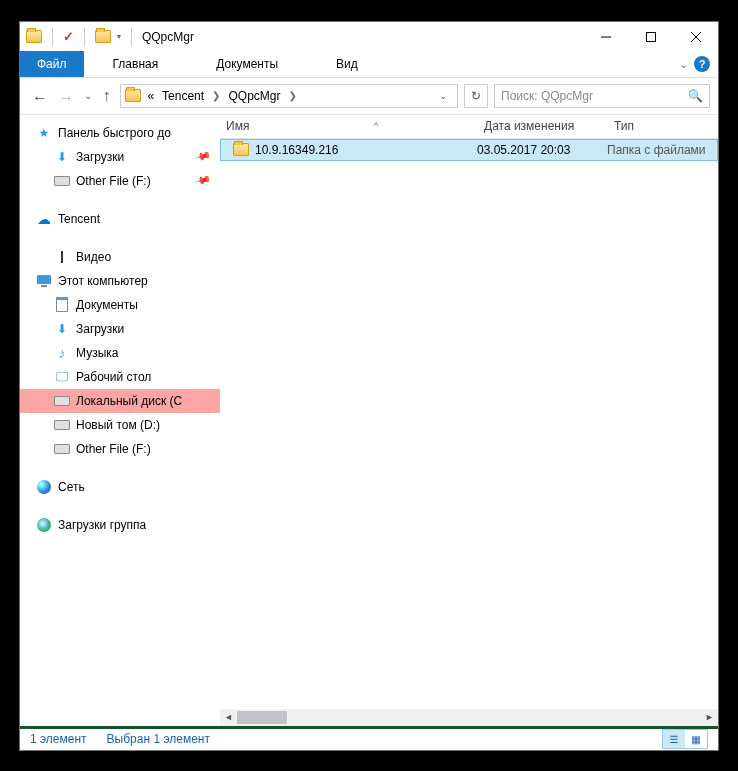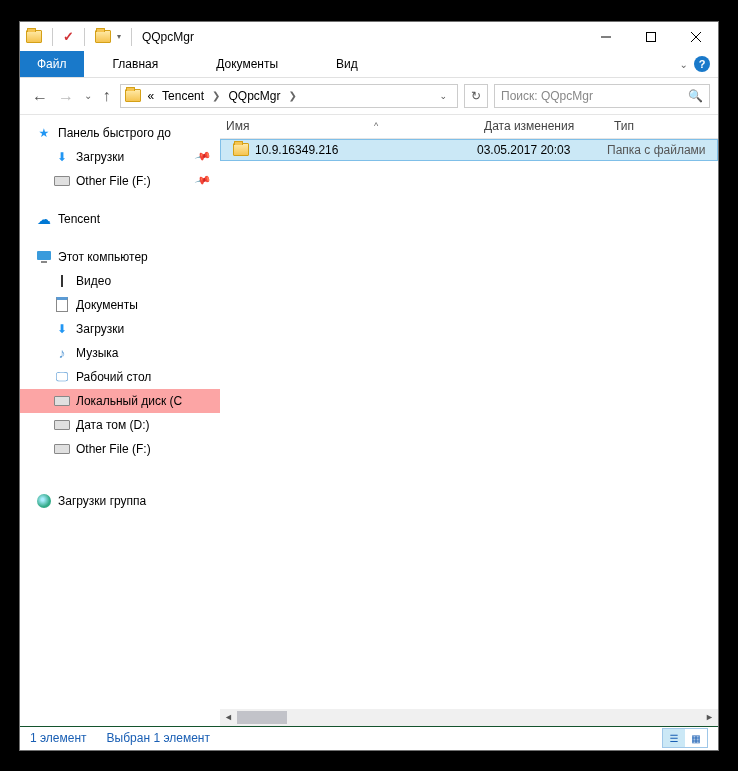--- a/index.html
+++ b/index.html
@@ -61,21 +61,21 @@
 .filelist { flex: 1; overflow: auto; }
 .filerow { height: 22px; display: flex; align-items: center; padding-left: 12px; }
 .filerow.sel { background: #cbe8f6; border: 1px solid #7fbfe8; }
 .filerow .fname { flex: 1; display: flex; align-items: center; gap: 6px; }
 .filerow .fdate { width: 130px; color: #000000; margin-left: 44px; }
 .filerow .ftype { width: 110px; color: #555; }
 .hscroll-area { height: 17px; background: #f0f0f0; display: flex; align-items: center; }
 .hs-btn { width: 17px; height: 17px; background: #f0f0f0; display: flex; align-items: center; justify-content: center; font-size: 9px; color: #555; }
 .hs-track { flex: 1; height: 17px; background: #f0f0f0; position: relative; }
 .hs-thumb { position: absolute; left: 0; top: 2px; height: 13px; width: 50px; background: #c2c3c9; }
-.statusbar { height: 24px; border-top: 1px solid #14532d; display: flex; align-items: center; padding: 0 10px; gap: 20px; color: #1a5fb4; }
+.statusbar { height: 24px; border-top: 3px solid #14532d; display: flex; align-items: center; padding: 0 10px; gap: 20px; color: #1a5fb4; }
 .view-toggle { margin-left: auto; display: flex; border: 1px solid #9fc7e8; }
 .vt { width: 22px; height: 18px; display: flex; align-items: center; justify-content: center; font-size: 10px; }
 .vt.active { background: #cbe8f6; color: #1a5fb4; }
 .pc-svg { width:16px; height:16px; }
 </style>
 </head>
 <body>
 
 <div class="window">
 
@@ -168,37 +168,37 @@
           </span>
           <span>Other File (F:)</span>
           <span class="pin">📌</span>
         </div>
       <div class="tree-gap"></div>
       <div class="tree-item">
           <span class="ico ico-cloud">☁</span>
           <span>Tencent</span>
         </div>
       <div class="tree-gap"></div>
+      <div class="tree-item child">
+          <span class="ico">
+            <span class="ico-film"></span>
+          </span>
+          <span>Видео</span>
+        </div>
       <div class="tree-item">
           <span class="ico ico-pc">
             <svg class="pc-svg" viewBox="0 0 16 16">
               <rect x="1" y="2" width="14" height="9" fill="#3a9bdc" rx="1"></rect>
               <rect x="5" y="12" width="6" height="2" fill="#888"></rect>
             </svg>
           </span>
           <span>Этот компьютер</span>
         </div>
       <div class="tree-item child">
           <span class="ico">
-            <span class="ico-film"></span>
-          </span>
-          <span>Видео</span>
-        </div>
-      <div class="tree-item child">
-          <span class="ico">
             <span class="ico-doc"></span>
           </span>
           <span>Документы</span>
         </div>
       <div class="tree-item child">
           <span class="ico ico-down">⬇</span>
           <span>Загрузки</span>
         </div>
       <div class="tree-item child">
           <span class="ico ico-music">♪</span>
@@ -211,29 +211,35 @@
       <div class="tree-item child selected">
           <span class="ico">
             <span class="ico-drive"></span>
           </span>
           <span>Локальный диск (C</span>
         </div>
       <div class="tree-item child">
           <span class="ico">
             <span class="ico-drive"></span>
           </span>
-          <span>Дата том (D:)</span>
+          <span>Новый том (D:)</span>
         </div>
       <div class="tree-item child">
           <span class="ico">
             <span class="ico-drive"></span>
           </span>
           <span>Other File (F:)</span>
         </div>
       <div class="tree-gap"></div>
+      <div class="tree-item">
+          <span class="ico">
+            <span class="ico-net"></span>
+          </span>
+          <span>Сеть</span>
+        </div>
       <div class="tree-gap"></div>
       <div class="tree-item">
           <span class="ico">
             <span class="ico-home"></span>
           </span>
           <span>Загрузки группа</span>
         </div>
     </div>
 
     <div class="content">

